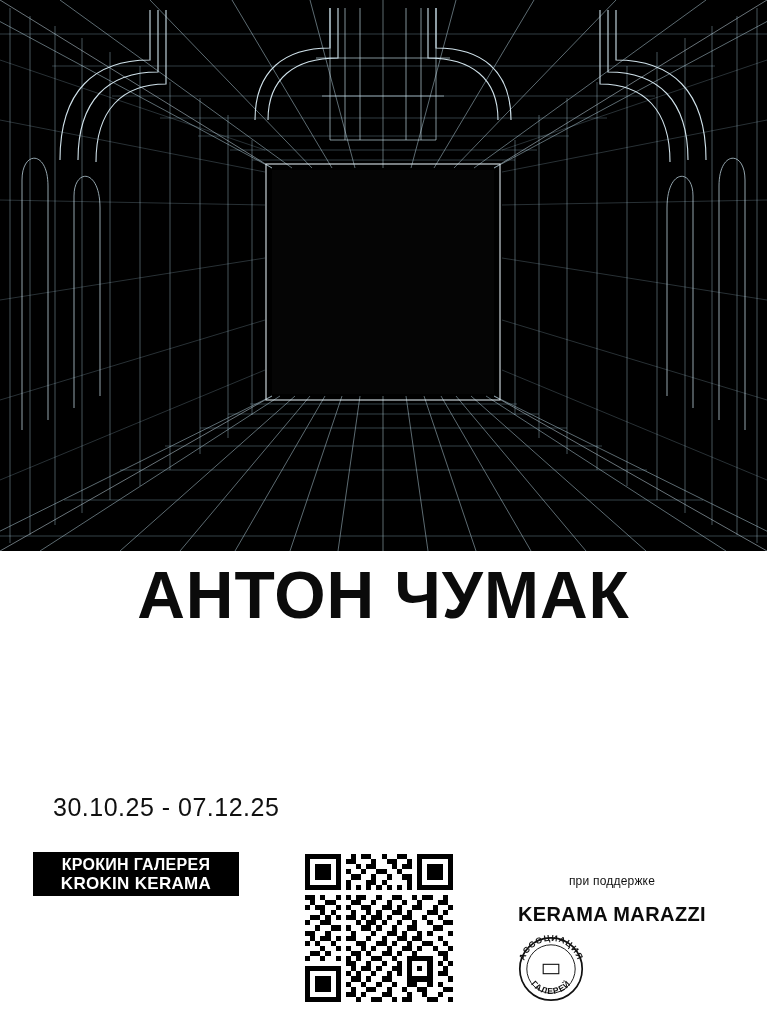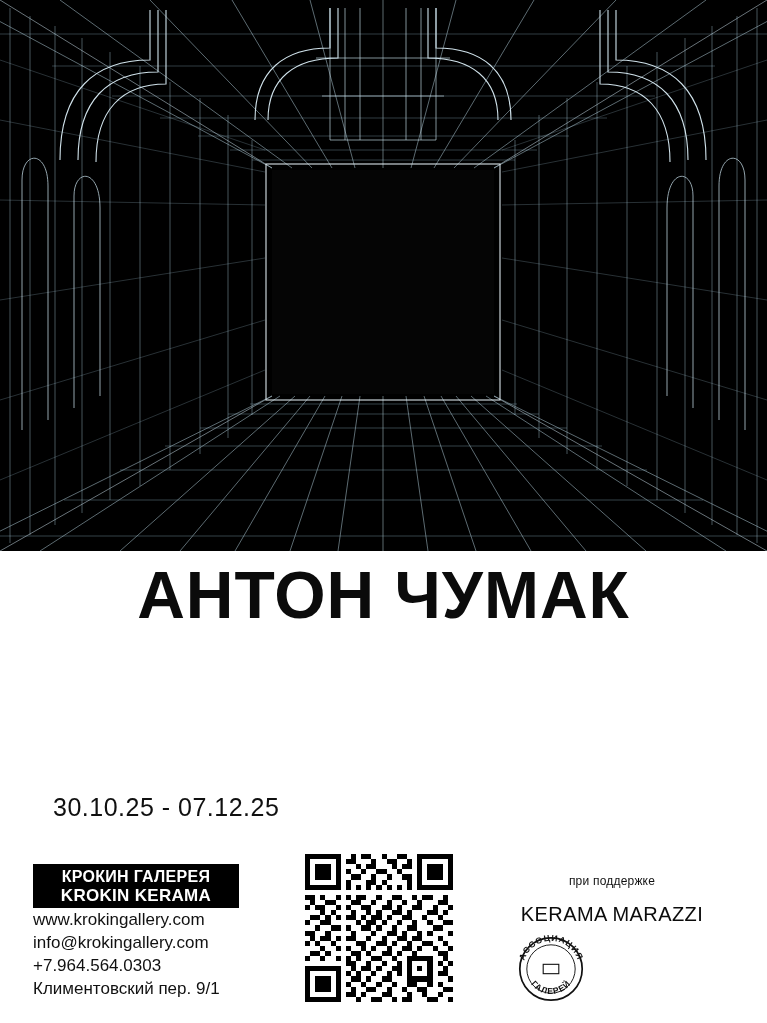--- a/index.html
+++ b/index.html
@@ -82,21 +82,21 @@
     position: absolute;
     left: 0;
     top: 852px;
     width: 767px;
     height: 171px;
   }
 
   .gallery-logo {
     position: absolute;
     left: 33px;
-    top: 12px;
+    top: 0px;
     width: 206px;
     height: 44px;
     background: #000000;
     color: #ffffff;
     display: flex;
     flex-direction: column;
     align-items: center;
     justify-content: center;
     padding: 2px 0;
     box-sizing: border-box;
@@ -148,21 +148,21 @@
   }
   .sponsor .support-label {
     font-family: "Liberation Sans", sans-serif;
     font-size: 12px;
     color: #111111;
     letter-spacing: 0.2px;
     margin-bottom: 15px;
   }
   .sponsor .sponsor-name {
     font-family: "Liberation Sans", sans-serif;
-    font-weight: normal;
+    font-weight: bold;
     font-size: 20px;
     letter-spacing: 0.4px;
     color: #0b0b0b;
     text-align: center;
   }
 
   .assoc-seal {
     position: absolute;
     left: 512px;
     top: 78px;
@@ -332,26 +332,20 @@
 
   <div class="dates">30.10.25 - 07.12.25</div>
 
   <div class="footer">
 
     <div class="gallery-logo">
       <div class="ru">КРОКИН ГАЛЕРЕЯ</div>
       <div class="en">KROKIN KERAMA</div>
     </div>
 
-    <div class="contacts">
-      <div>www.krokingallery.com</div>
-      <div>info@krokingallery.com</div>
-      <div>+7.964.564.0303</div>
-      <div>Климентовский пер. 9/1</div>
-    </div>
 
     <div class="qr">
       <svg viewBox="0 0 29 29" shape-rendering="crispEdges">
         <rect width="29" height="29" fill="#ffffff"></rect>
         <g fill="#000000">
 
           <rect x="0" y="0" width="7" height="1"></rect>
             <rect x="0" y="6" width="7" height="1"></rect>
           <rect x="0" y="0" width="1" height="7"></rect>
             <rect x="6" y="0" width="1" height="7"></rect>

